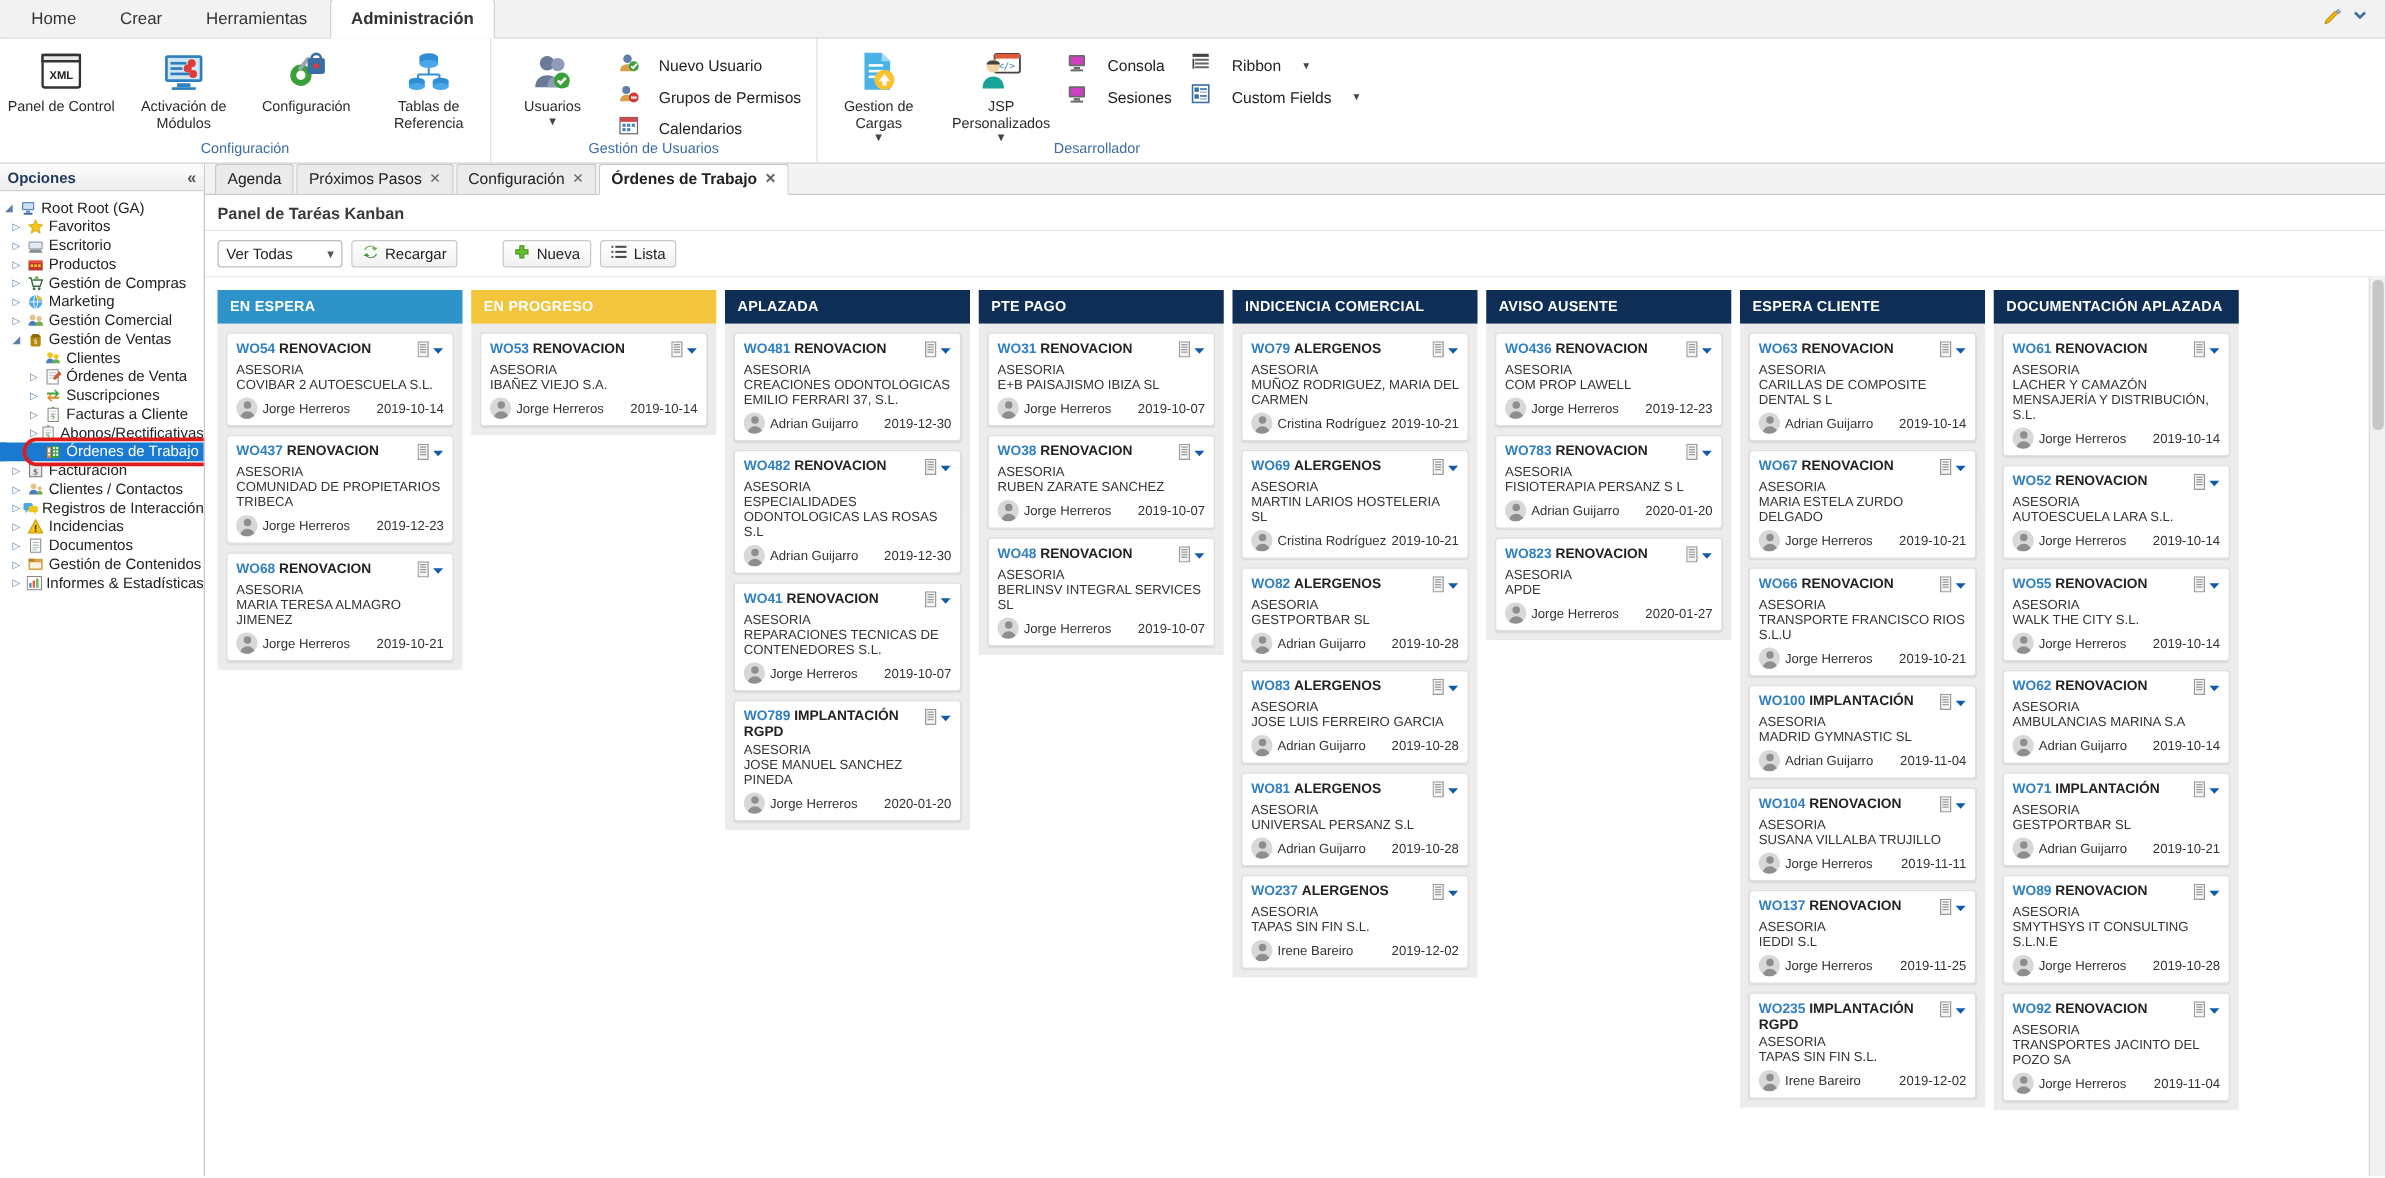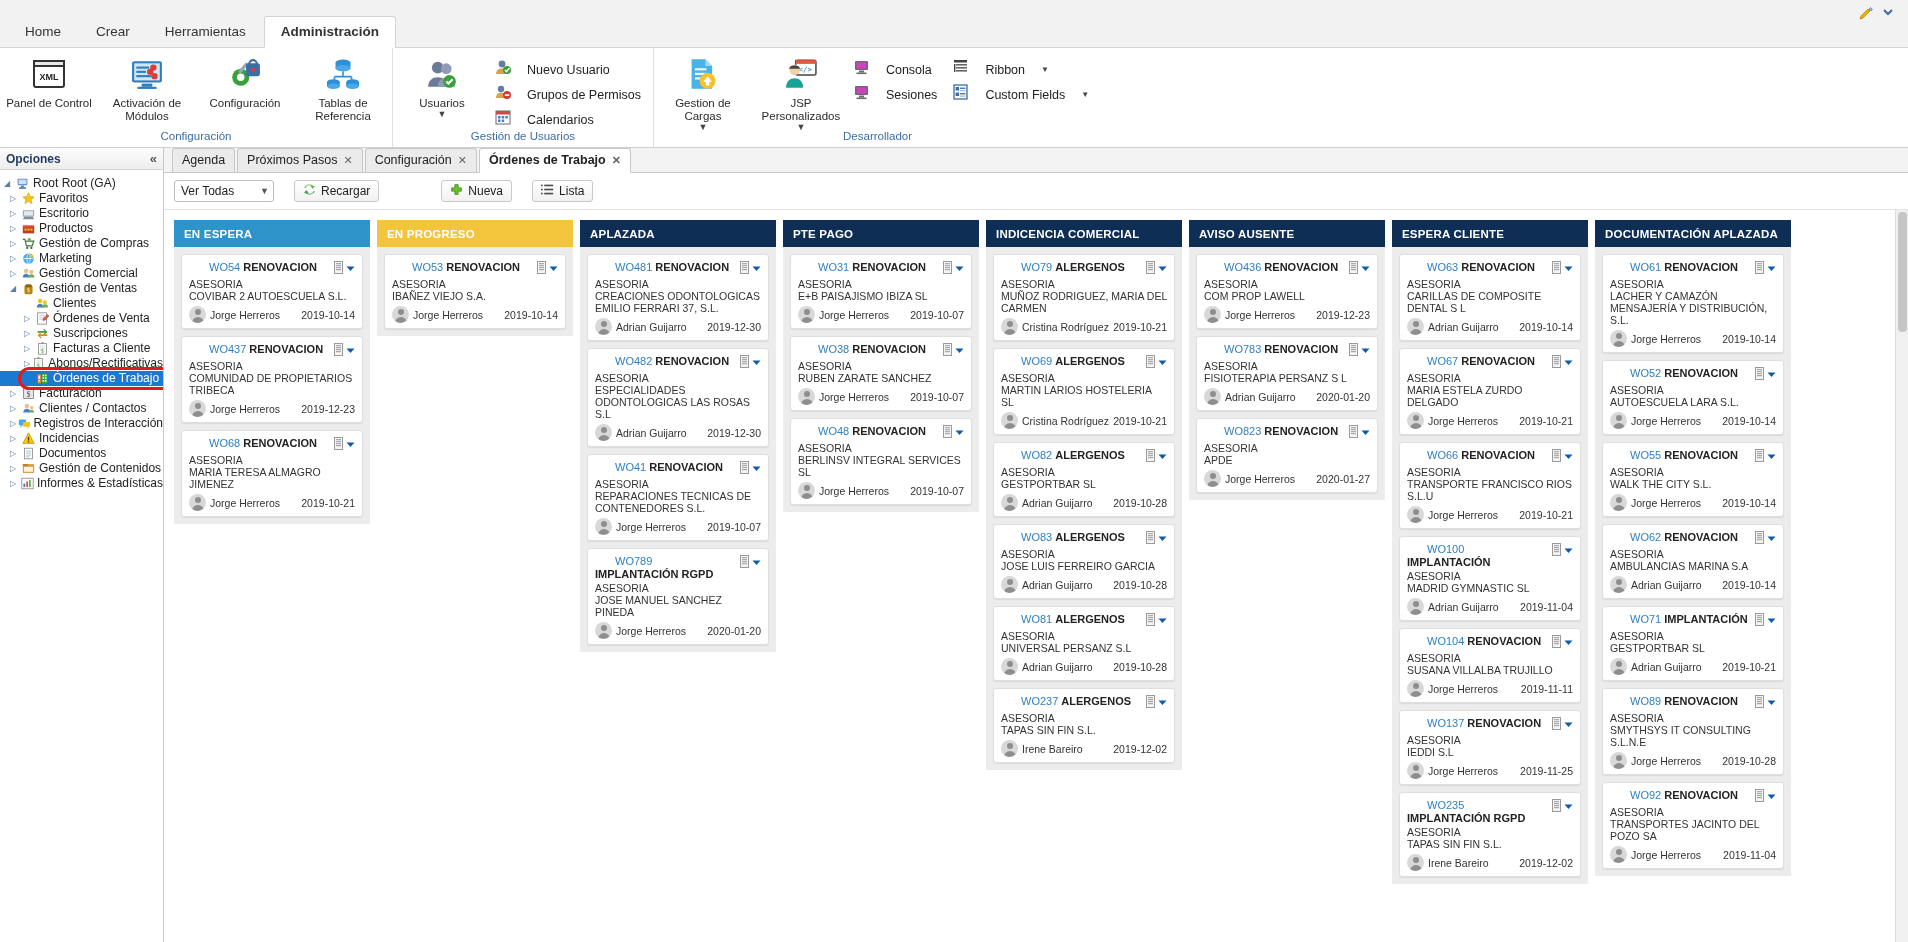--- a/index.html
+++ b/index.html
@@ -7,21 +7,21 @@
     margin: 0; padding: 0;
     width: 1908px; height: 942px;
     overflow: hidden;
     font-family: "Liberation Sans", sans-serif;
     font-size: 12px;
     color: #222;
     background: #fff;
   }
   
   .ribbon-tabs {
-    height: 48px;
+    height: 31px;
     background: #f2f2f2;
     border-bottom: 1px solid #d4d4d4;
     display: flex;
     align-items: flex-end;
     padding-left: 8px;
     position: relative;
   }
   .ribbon-tab {
     padding: 6px 16px 7px 16px;
     font-size: 13.5px;
@@ -167,21 +167,21 @@
   }
   .ctab.active { background: #fff; border-bottom: 1px solid #fff; margin-bottom: -1px; font-weight: bold; }
   .ctab .x { color: #666; font-size: 11px; cursor: pointer; }
   .panel-title {
     font-weight: bold; font-size: 13px; color: #3a3a3a;
     padding: 7px 0 6px 10px;
     border-bottom: 1px solid #e3e3e3;
     background: #fff;
   }
   .toolbar {
-    display: flex; align-items: center; gap: 20px;
+    display: flex; align-items: center; gap: 7px;
     padding: 7px 10px;
     background: #fff;
     border-bottom: 1px solid #e3e3e3;
   }
   .tb-select {
     height: 22px; min-width: 100px;
     border: 1px solid #bdbdbd; border-radius: 3px;
     background: #fff; font-size: 12px;
     display: flex; align-items: center; justify-content: space-between;
     padding: 0 4px 0 6px; cursor: pointer;
@@ -231,21 +231,21 @@
     background: #fff;
     border: 1px solid #dfdfdf;
     border-radius: 3px;
     box-shadow: 0 1px 1px rgba(0,0,0,.08);
     padding: 6px 7px 5px 7px;
     position: relative;
     cursor: pointer;
   }
   .kc-top { display: flex; justify-content: space-between; align-items: flex-start; }
   .kc-title { font-size: 11px; line-height: 13px; padding-right: 4px;}
-  .kc-code { color: #2f7fc1; font-weight: normal; margin-left: 20px; }
+  .kc-code { color: #2f7fc1; font-weight: bold; }
   .kc-type { font-weight: bold; color: #222; }
   .kc-sub { font-size: 10.5px; line-height: 12px; color: #333; margin-top: 1px;}
   .kc-client { font-size: 10.5px; line-height: 12px; color: #333; }
   .kc-foot {
     display: flex; align-items: center; justify-content: space-between;
     margin-top: 4px;
   }
   .kc-user { display: flex; align-items: center; gap: 4px; font-size: 10.5px; color:#333;}
   .kc-date { font-size: 10.5px; color: #333; }
   .menu-ico { display: flex; align-items: center; gap: 1px; flex: 0 0 auto;}
@@ -753,20 +753,21 @@
         <div class="ctab">
           <span>Configuración</span>
           <span class="x">✕</span>
         </div>
         <div class="ctab active">
           <span>Órdenes de Trabajo</span>
           <span class="x">✕</span>
         </div>
       </div>
 
+    <div class="panel-title">Panel de Taréas Kanban</div>
 
     <div class="toolbar">
       <div class="tb-select">
         <span>Ver Todas</span>
         <span class="cv">▼</span>
       </div>
       <div class="tb-btn">
         <span class="ic">
           <svg width="13" height="13" viewBox="0 0 16 16">
               <path d="M3 6a5 5 0 018-2l-2 0 3 3 3-3-2 0A7 7 0 001.5 6z" fill="#6ab04c"></path>

